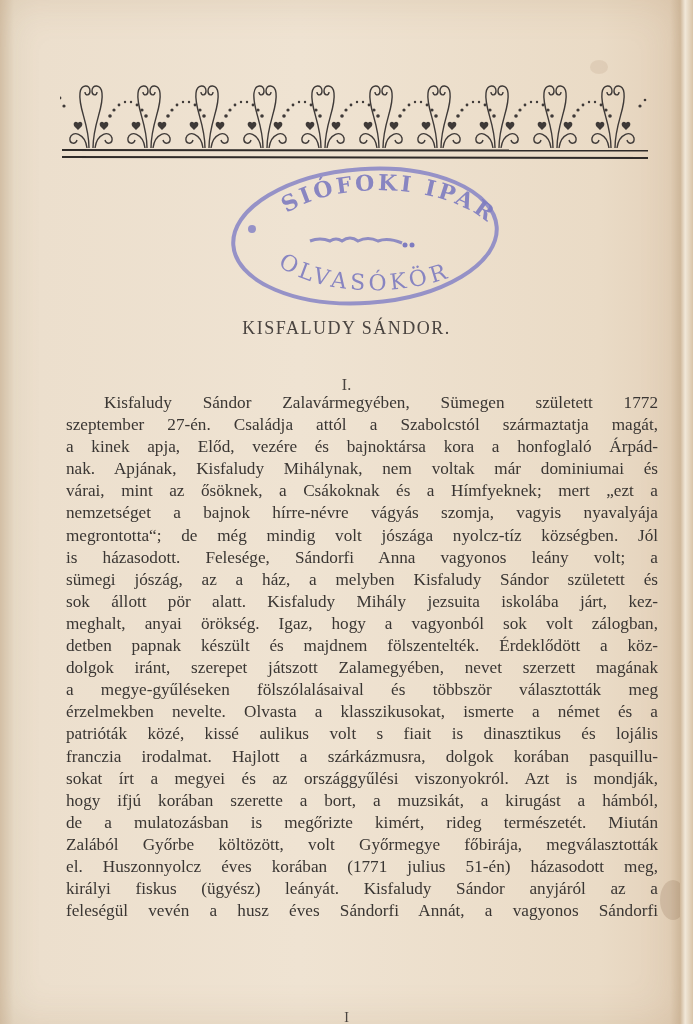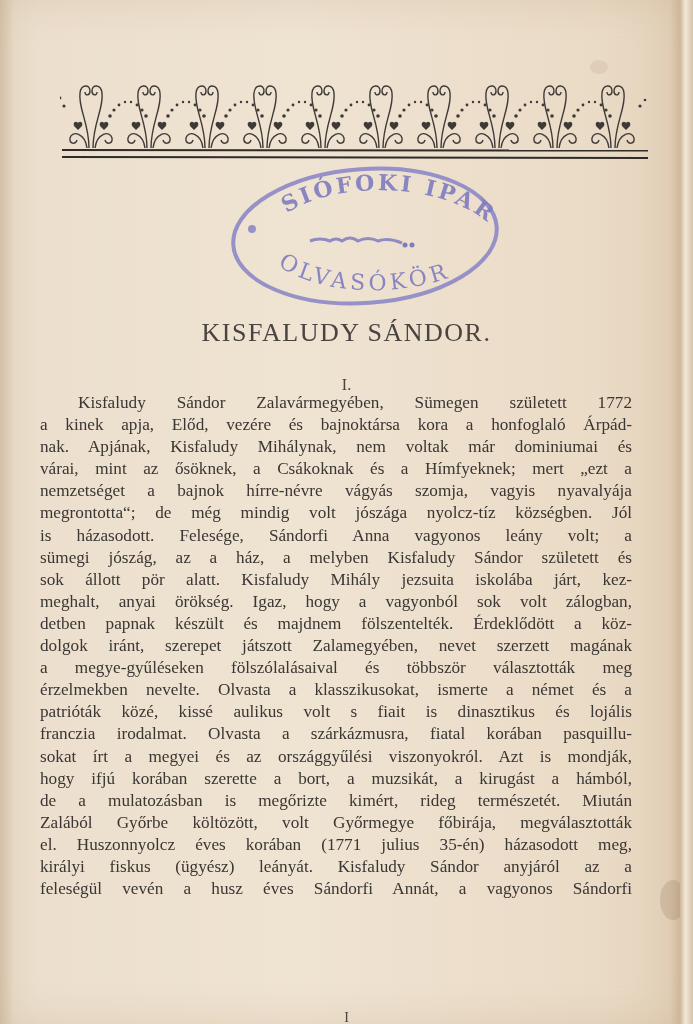--- a/index.html
+++ b/index.html
@@ -45,37 +45,37 @@
       width: 272px;
       height: 146px;
     }
     .title {
       position: absolute;
       left: 0;
       width: 693px;
       top: 318px;
       text-align: center;
       font-family: "Liberation Serif", serif;
-      font-size: 26px;
+      font-size: 18px;
       letter-spacing: 1.5px;
       color: #4a4440;
     }
     .section-num {
       position: absolute;
       left: 0;
       width: 693px;
       top: 376px;
       text-align: center;
       font-family: "Liberation Serif", serif;
       font-size: 16px;
       color: #4a4440;
     }
     .body-text {
       position: absolute;
-      left: 40px;
+      left: 66px;
       top: 392px;
       width: 592px;
       font-family: "Liberation Serif", serif;
       font-size: 17.2px;
       line-height: 22.1px;
       color: #3a3633;
     }
     .line {
       display: block;
       white-space: nowrap;
@@ -179,39 +179,40 @@
     <text font-family="DejaVu Serif, serif" font-size="22" fill="#7e7cc0" letter-spacing="4" opacity="0.9">
       <textPath href="#arcBot" startOffset="10%">OLVASÓKÖR</textPath>
     </text>
   </svg>
 
   <div class="title">KISFALUDY SÁNDOR.</div>
   <div class="section-num">I.</div>
 
   <div class="body-text">
     <span class="line first">Kisfaludy Sándor Zalavármegyében, Sümegen született 1772</span>
+    <span class="line">szeptember 27-én. Családja attól a Szabolcstól származtatja magát,</span>
     <span class="line">a kinek apja, Előd, vezére és bajnoktársa kora a honfoglaló Árpád-</span>
     <span class="line">nak. Apjának, Kisfaludy Mihálynak, nem voltak már dominiumai és</span>
     <span class="line">várai, mint az ősöknek, a Csákoknak és a Hímfyeknek; mert „ezt a</span>
     <span class="line">nemzetséget a bajnok hírre-névre vágyás szomja, vagyis nyavalyája</span>
     <span class="line">megrontotta“; de még mindig volt jószága nyolcz-tíz községben. Jól</span>
     <span class="line">is házasodott. Felesége, Sándorfi Anna vagyonos leány volt; a</span>
     <span class="line">sümegi jószág, az a ház, a melyben Kisfaludy Sándor született és</span>
     <span class="line">sok állott pör alatt. Kisfaludy Mihály jezsuita iskolába járt, kez-</span>
     <span class="line">meghalt, anyai örökség. Igaz, hogy a vagyonból sok volt zálogban,</span>
     <span class="line">detben papnak készült és majdnem fölszentelték. Érdeklődött a köz-</span>
     <span class="line">dolgok iránt, szerepet játszott Zalamegyében, nevet szerzett magának</span>
     <span class="line">a megye-gyűléseken fölszólalásaival és többször választották meg</span>
     <span class="line">érzelmekben nevelte. Olvasta a klasszikusokat, ismerte a német és a</span>
     <span class="line">patrióták közé, kissé aulikus volt s fiait is dinasztikus és lojális</span>
-    <span class="line">franczia irodalmat. Olvasta a szárkázmusra, fiatal korában pasquillu-</span>
+    <span class="line">franczia irodalmat. Hajlott a szárkázmusra, dolgok korában pasquillu-</span>
     <span class="line">sokat írt a megyei és az országgyűlési viszonyokról. Azt is mondják,</span>
     <span class="line">hogy ifjú korában szerette a bort, a muzsikát, a kirugást a hámból,</span>
     <span class="line">de a mulatozásban is megőrizte kimért, rideg természetét. Miután</span>
     <span class="line">Zalából Győrbe költözött, volt Győrmegye főbirája, megválasztották</span>
-    <span class="line">el. Huszonnyolcz éves korában (1771 julius 35-én) házasodott meg,</span>
+    <span class="line">el. Huszonnyolcz éves korában (1771 julius 51-én) házasodott meg,</span>
     <span class="line last">királyi fiskus (ügyész) leányát. Kisfaludy Sándor anyjáról az a</span>
     <span class="line">feleségül vevén a husz éves Sándorfi Annát, a vagyonos Sándorfi</span>
   </div>
 
   <div class="footer-mark">I</div>
 </div>
 <div class="page-edge"></div>
 
 </body></html>

